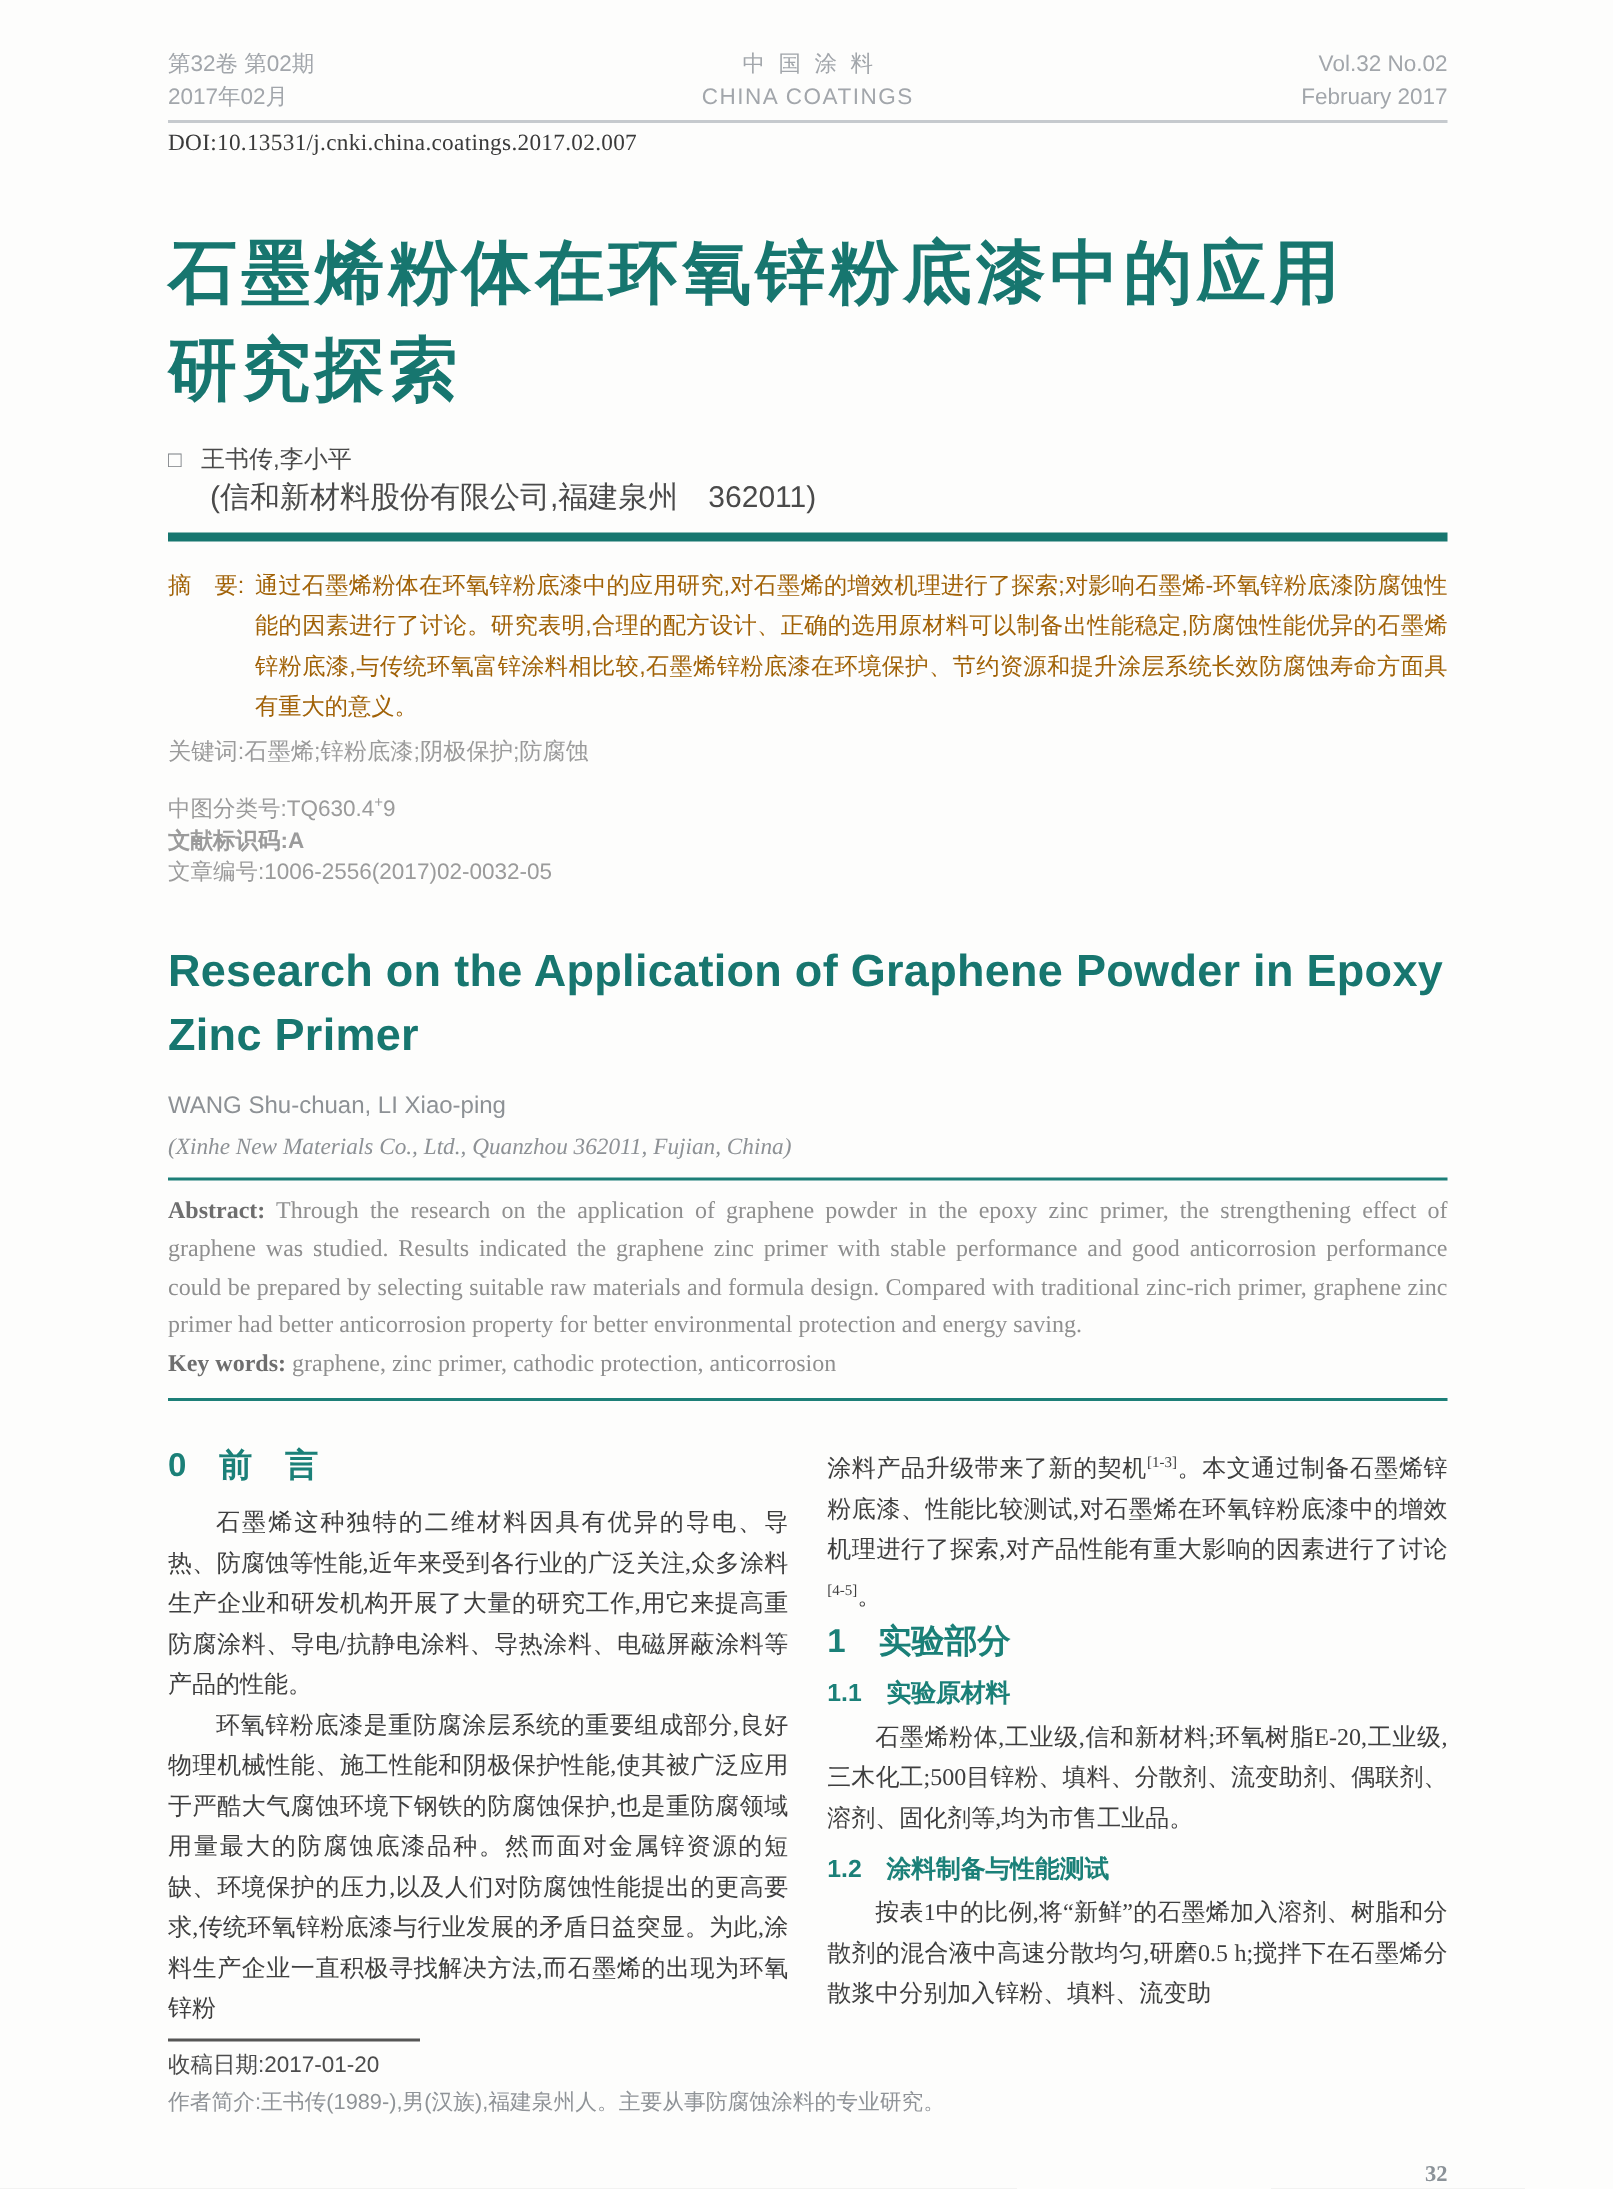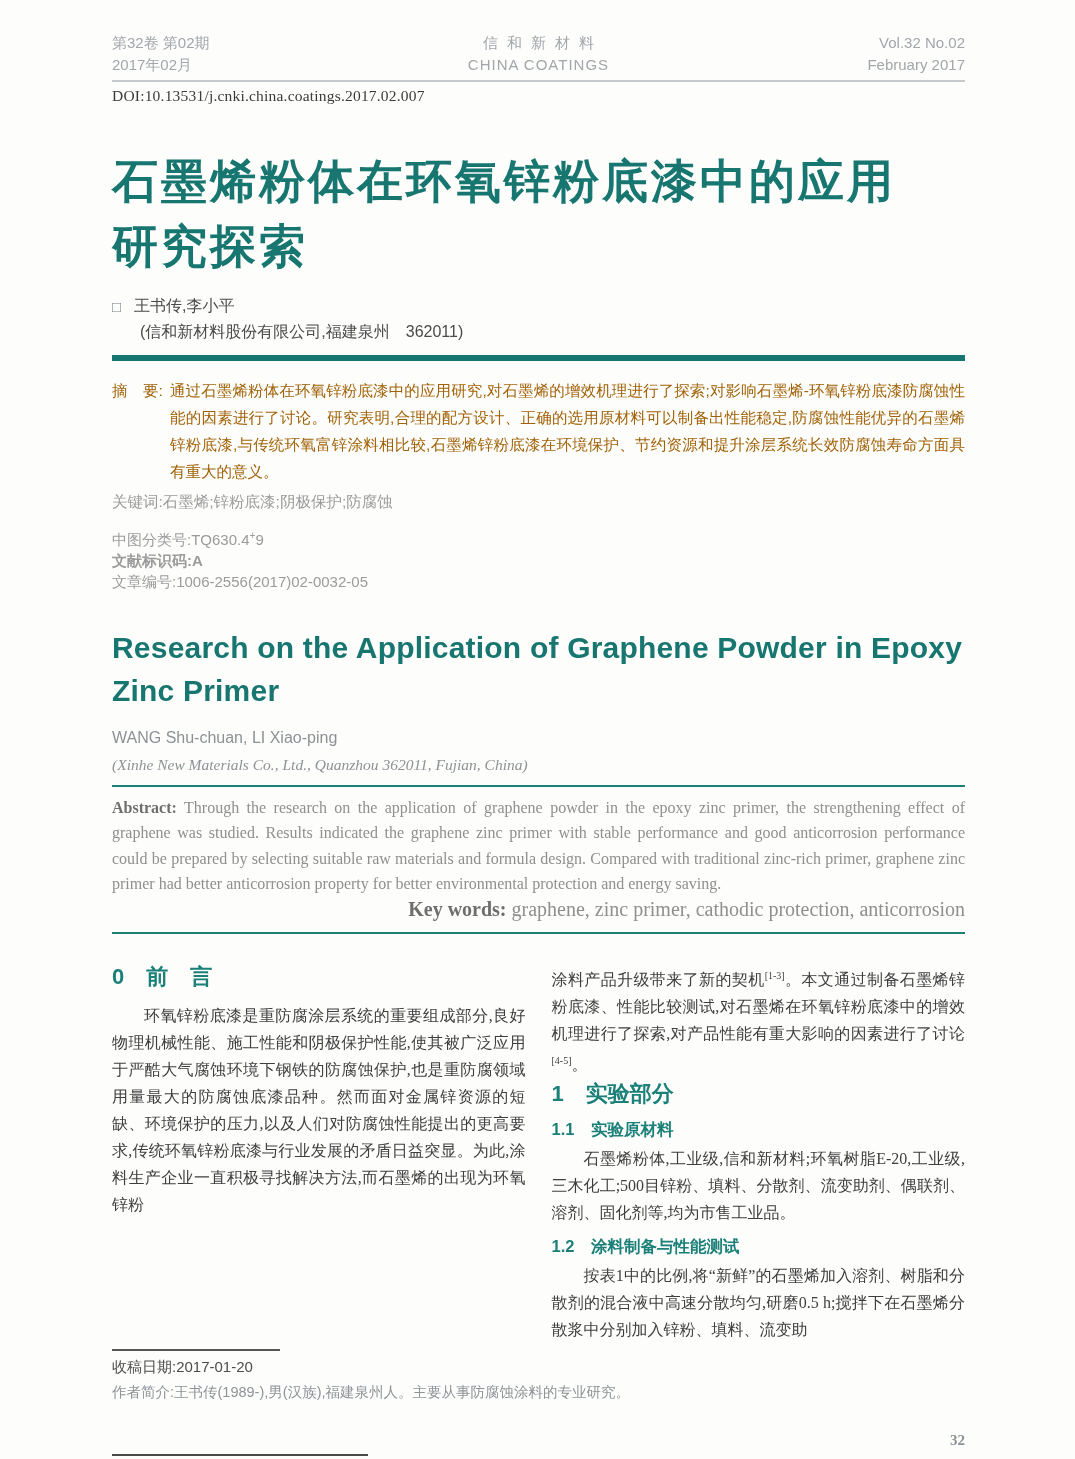--- a/index.html
+++ b/index.html
@@ -21,21 +21,21 @@
   .doi { font-family:"Liberation Serif","DejaVu Serif",serif; color:#3a3a3a;
     font-size:15.5px; margin-top:5px; letter-spacing:0.2px; }
 
   
   .title-cn { margin:44px 0 0; color:#17766f; font-size:46px; line-height:1.42;
     font-weight:800; letter-spacing:3px; }
   .title-cn .tl { display:block; }
   .authors-cn { margin-top:16px; font-size:16px; color:#4a4a4a;
     display:flex; align-items:center; gap:13px; }
   .marker { color:#7d8185; font-size:15px; line-height:1; }
-  .affil-cn { margin:4px 0 0 28px; font-size:16px; color:#4a4a4a; line-height:22px; }
+  .affil-cn { margin:4px 0 0 28px; font-size:20px; color:#4a4a4a; line-height:22px; }
   .teal-bar { height:6px; background:#17766f; margin-top:12px; }
 
   
   .abstract-cn { margin-top:16px; position:relative; padding-left:58px;
     color:#a16207; font-size:15.5px; line-height:27px; text-align:justify; }
   .hang-label { position:absolute; left:0; top:0; }
   .keywords-cn { margin-top:3px; color:#9b9b9b; font-size:15.5px; line-height:27px; }
   .meta-row { display:flex; margin-top:10px; color:#9b9b9b; font-size:15px; line-height:21px;flex-direction:column; }
   .meta-row > span:nth-child(1) { width:345px; }
   .meta-row > span:nth-child(2) { width:225px;font-weight:bold; }
@@ -44,21 +44,21 @@
   
   .title-en { margin:34px 0 0; color:#17766f; font-size:30px; line-height:1.45;
     font-weight:800; letter-spacing:0.2px; }
   .authors-en { margin-top:14px; color:#8d9195; font-size:16px; line-height:22px; }
   .affil-en { margin-top:5px; color:#8d9195; font-size:15.5px; font-style:italic;
     font-family:"Liberation Serif","DejaVu Serif",serif; line-height:21px; }
   .teal-rule { border-top:2px solid #1d7f78; margin-top:10px; }
   .abstract-en { margin:8px 0 0; font-family:"Liberation Serif","DejaVu Serif",serif;
     color:#8f8f8f; font-size:16px; line-height:25.5px; text-align:justify; }
   .keywords-en { margin:0; font-family:"Liberation Serif","DejaVu Serif",serif;
-    color:#8f8f8f; font-size:20px; line-height:25.5px;text-align:right; }
+    color:#8f8f8f; font-size:16px; line-height:25.5px; }
   .en-label { color:#6e6e6e; font-weight:bold; }
 
   
   .columns { display:flex; gap:26px; margin-top:28px; }
   .col { flex:1; min-width:0; }
   .sec-h { margin:0 0 10px; color:#1b8078; font-size:22px; font-weight:800; line-height:30px; }
   .sec-h.mt { margin-bottom:6px; }
   .subsec-h { margin:8px 0 4px; color:#1b8078; font-size:16.5px; font-weight:700; line-height:24px; }
   .body-p { margin:0; font-family:"Liberation Serif","DejaVu Serif",serif;
     color:#3e3e3e; font-size:16px; line-height:27px; text-align:justify; }
@@ -83,21 +83,21 @@
 
 <div class="page">
   <div class="content">
 
     <header class="jheader">
       <div class="jh-left">
         <div>第32卷 第02期</div>
         <div>2017年02月</div>
       </div>
       <div class="jh-center">
-        <div class="jh-cn">信和新材料</div>
+        <div class="jh-cn">中国涂料</div>
         <div class="jh-en">CHINA COATINGS</div>
       </div>
       <div class="jh-right">
         <div>Vol.32 No.02</div>
         <div>February 2017</div>
       </div>
     </header>
     <div class="jh-rule"></div>
     <div class="doi">DOI:10.13531/j.cnki.china.coatings.2017.02.007</div>
 
@@ -138,20 +138,21 @@
     </p>
     <p class="keywords-en">
       <span class="en-label">Key words:</span>
       <span>graphene, zinc primer, cathodic protection, anticorrosion</span>
     </p>
     <div class="teal-rule"></div>
 
     <div class="columns">
       <div class="col">
         <h3 class="sec-h">0　前　言</h3>
+        <p class="body-p indent">石墨烯这种独特的二维材料因具有优异的导电、导热、防腐蚀等性能,近年来受到各行业的广泛关注,众多涂料生产企业和研发机构开展了大量的研究工作,用它来提高重防腐涂料、导电/抗静电涂料、导热涂料、电磁屏蔽涂料等产品的性能。</p>
         <p class="body-p indent">环氧锌粉底漆是重防腐涂层系统的重要组成部分,良好物理机械性能、施工性能和阴极保护性能,使其被广泛应用于严酷大气腐蚀环境下钢铁的防腐蚀保护,也是重防腐领域用量最大的防腐蚀底漆品种。然而面对金属锌资源的短缺、环境保护的压力,以及人们对防腐蚀性能提出的更高要求,传统环氧锌粉底漆与行业发展的矛盾日益突显。为此,涂料生产企业一直积极寻找解决方法,而石墨烯的出现为环氧锌粉</p>
       </div>
       <div class="col">
         <p class="body-p">
           <span>涂料产品升级带来了新的契机</span><sup class="ref">[1-3]</sup><span>。本文通过制备石墨烯锌粉底漆、性能比较测试,对石墨烯在环氧锌粉底漆中的增效机理进行了探索,对产品性能有重大影响的因素进行了讨论</span><sup class="ref">[4-5]</sup><span>。</span>
         </p>
         <h3 class="sec-h mt">1　实验部分</h3>
         <h4 class="subsec-h">1.1　实验原材料</h4>
         <p class="body-p indent">石墨烯粉体,工业级,信和新材料;环氧树脂E-20,工业级,三木化工;500目锌粉、填料、分散剂、流变助剂、偶联剂、溶剂、固化剂等,均为市售工业品。</p>
         <h4 class="subsec-h">1.2　涂料制备与性能测试</h4>

